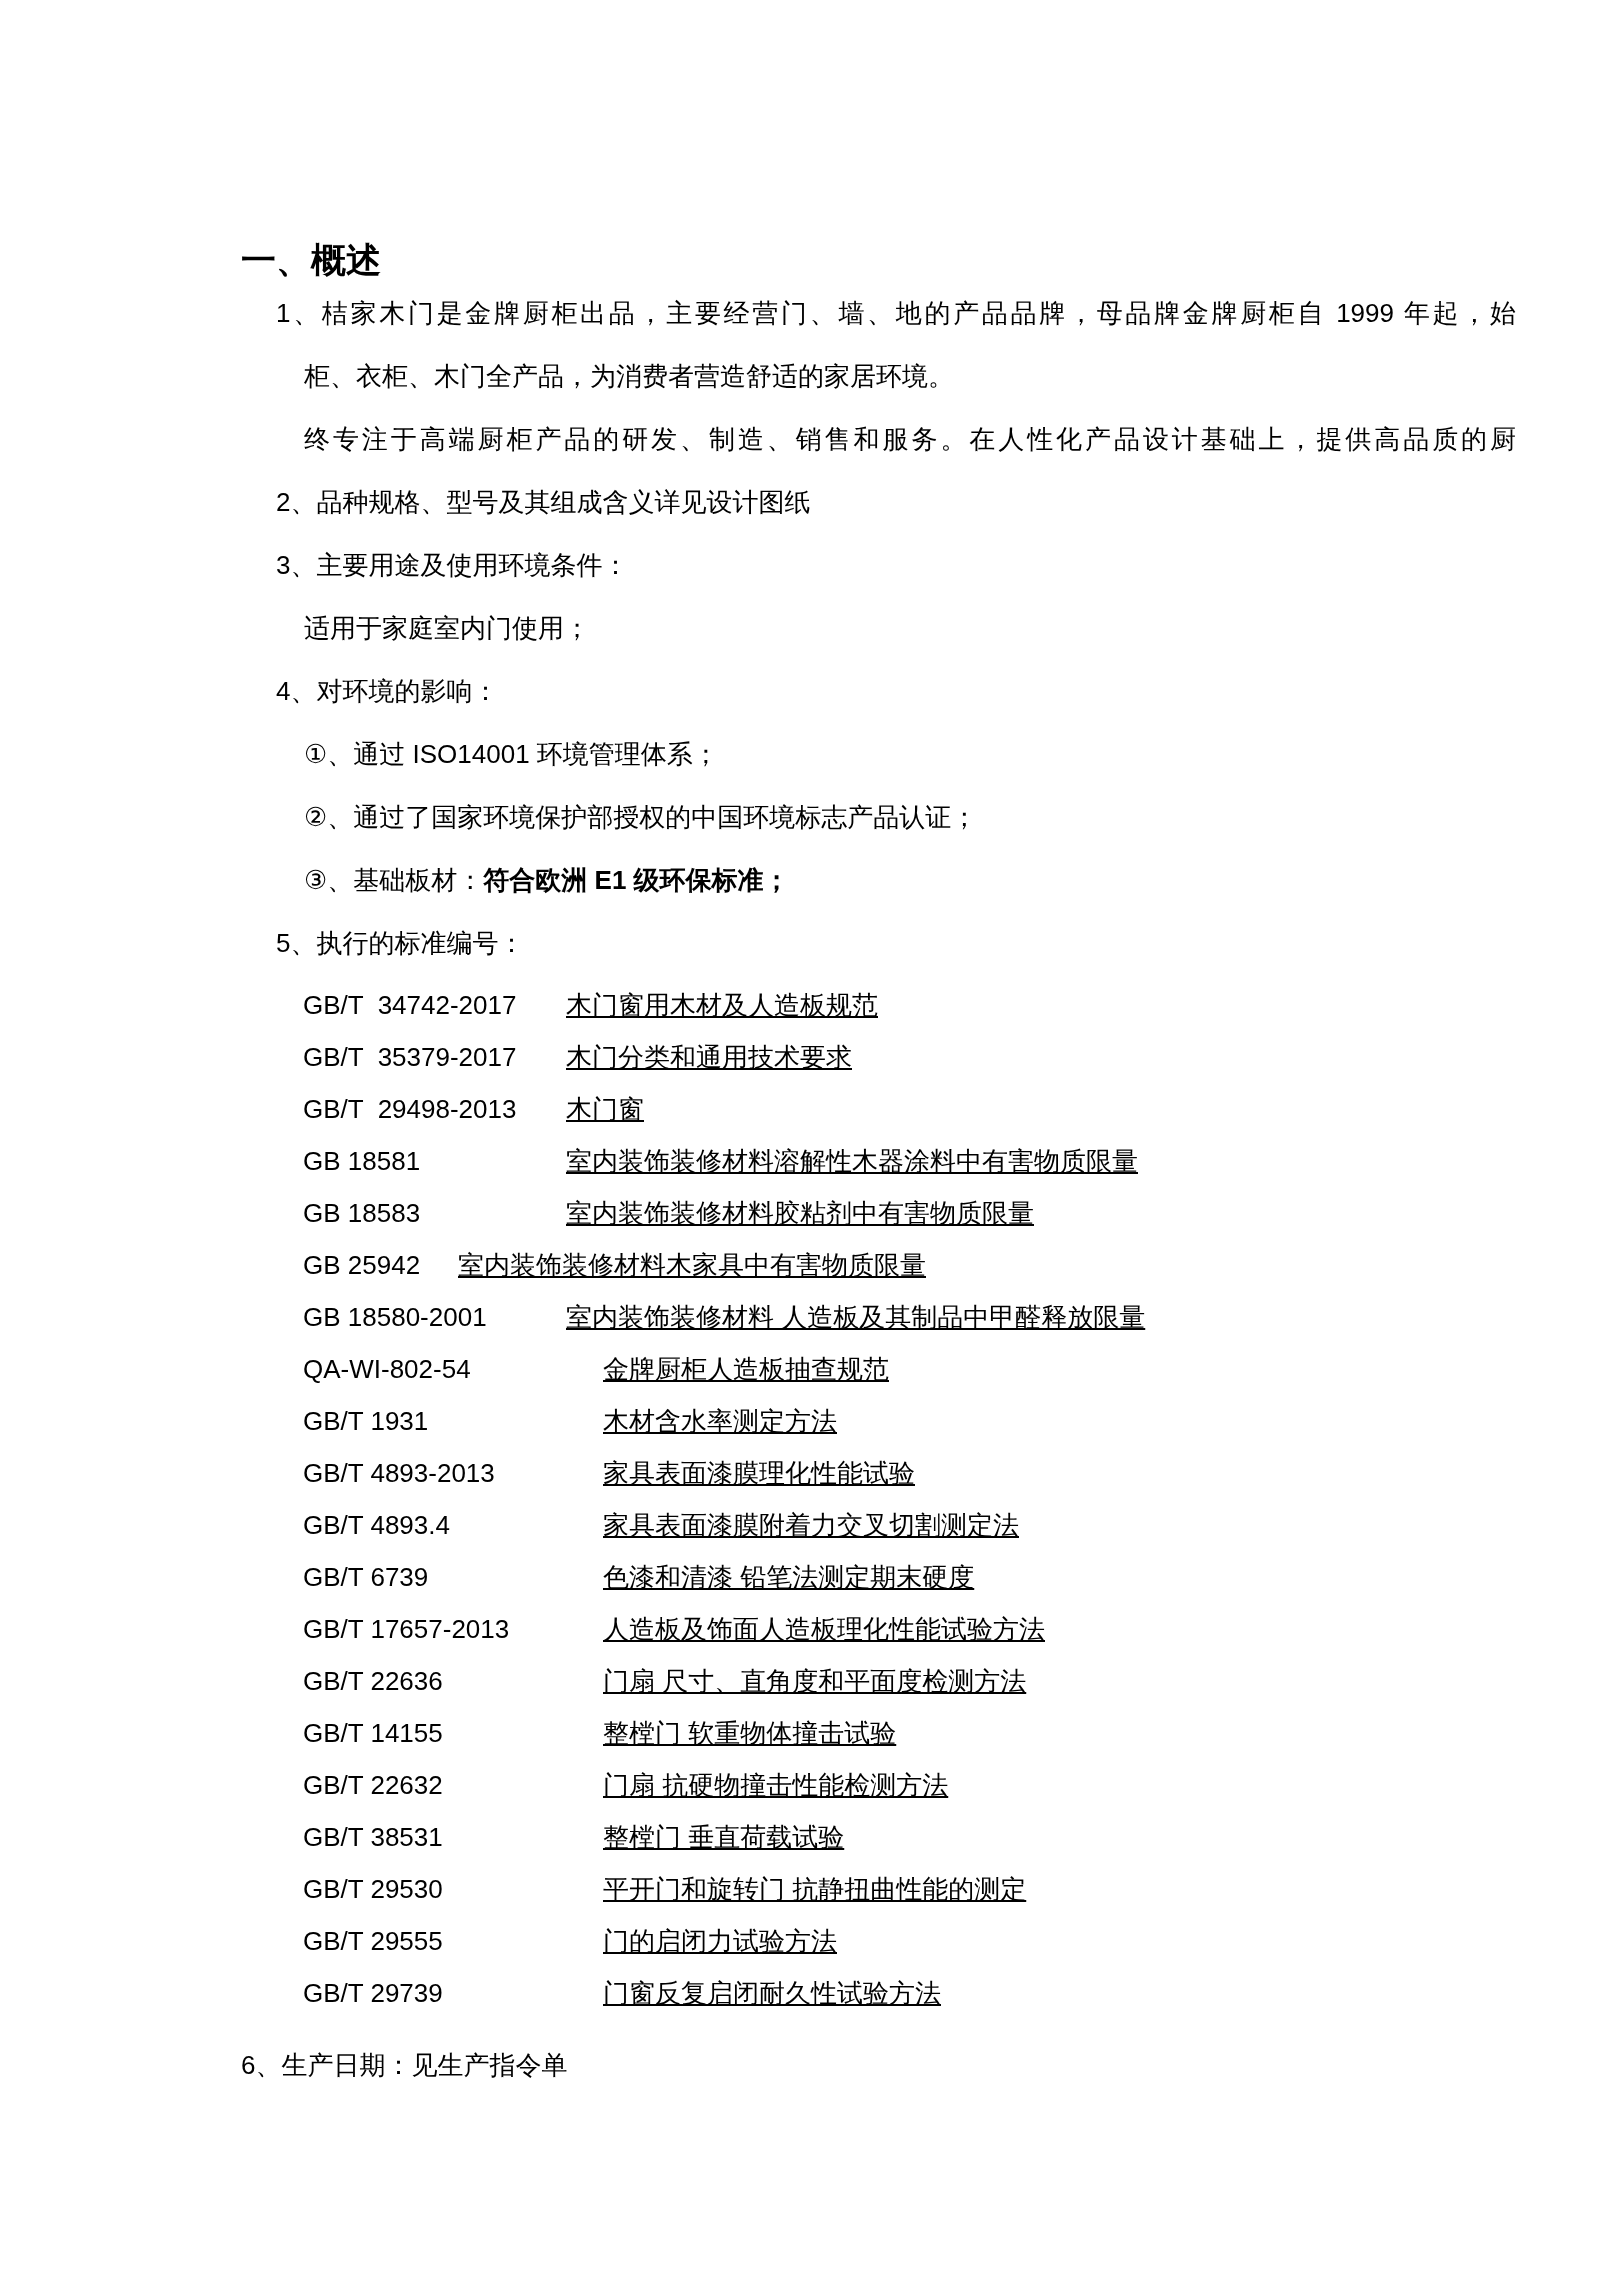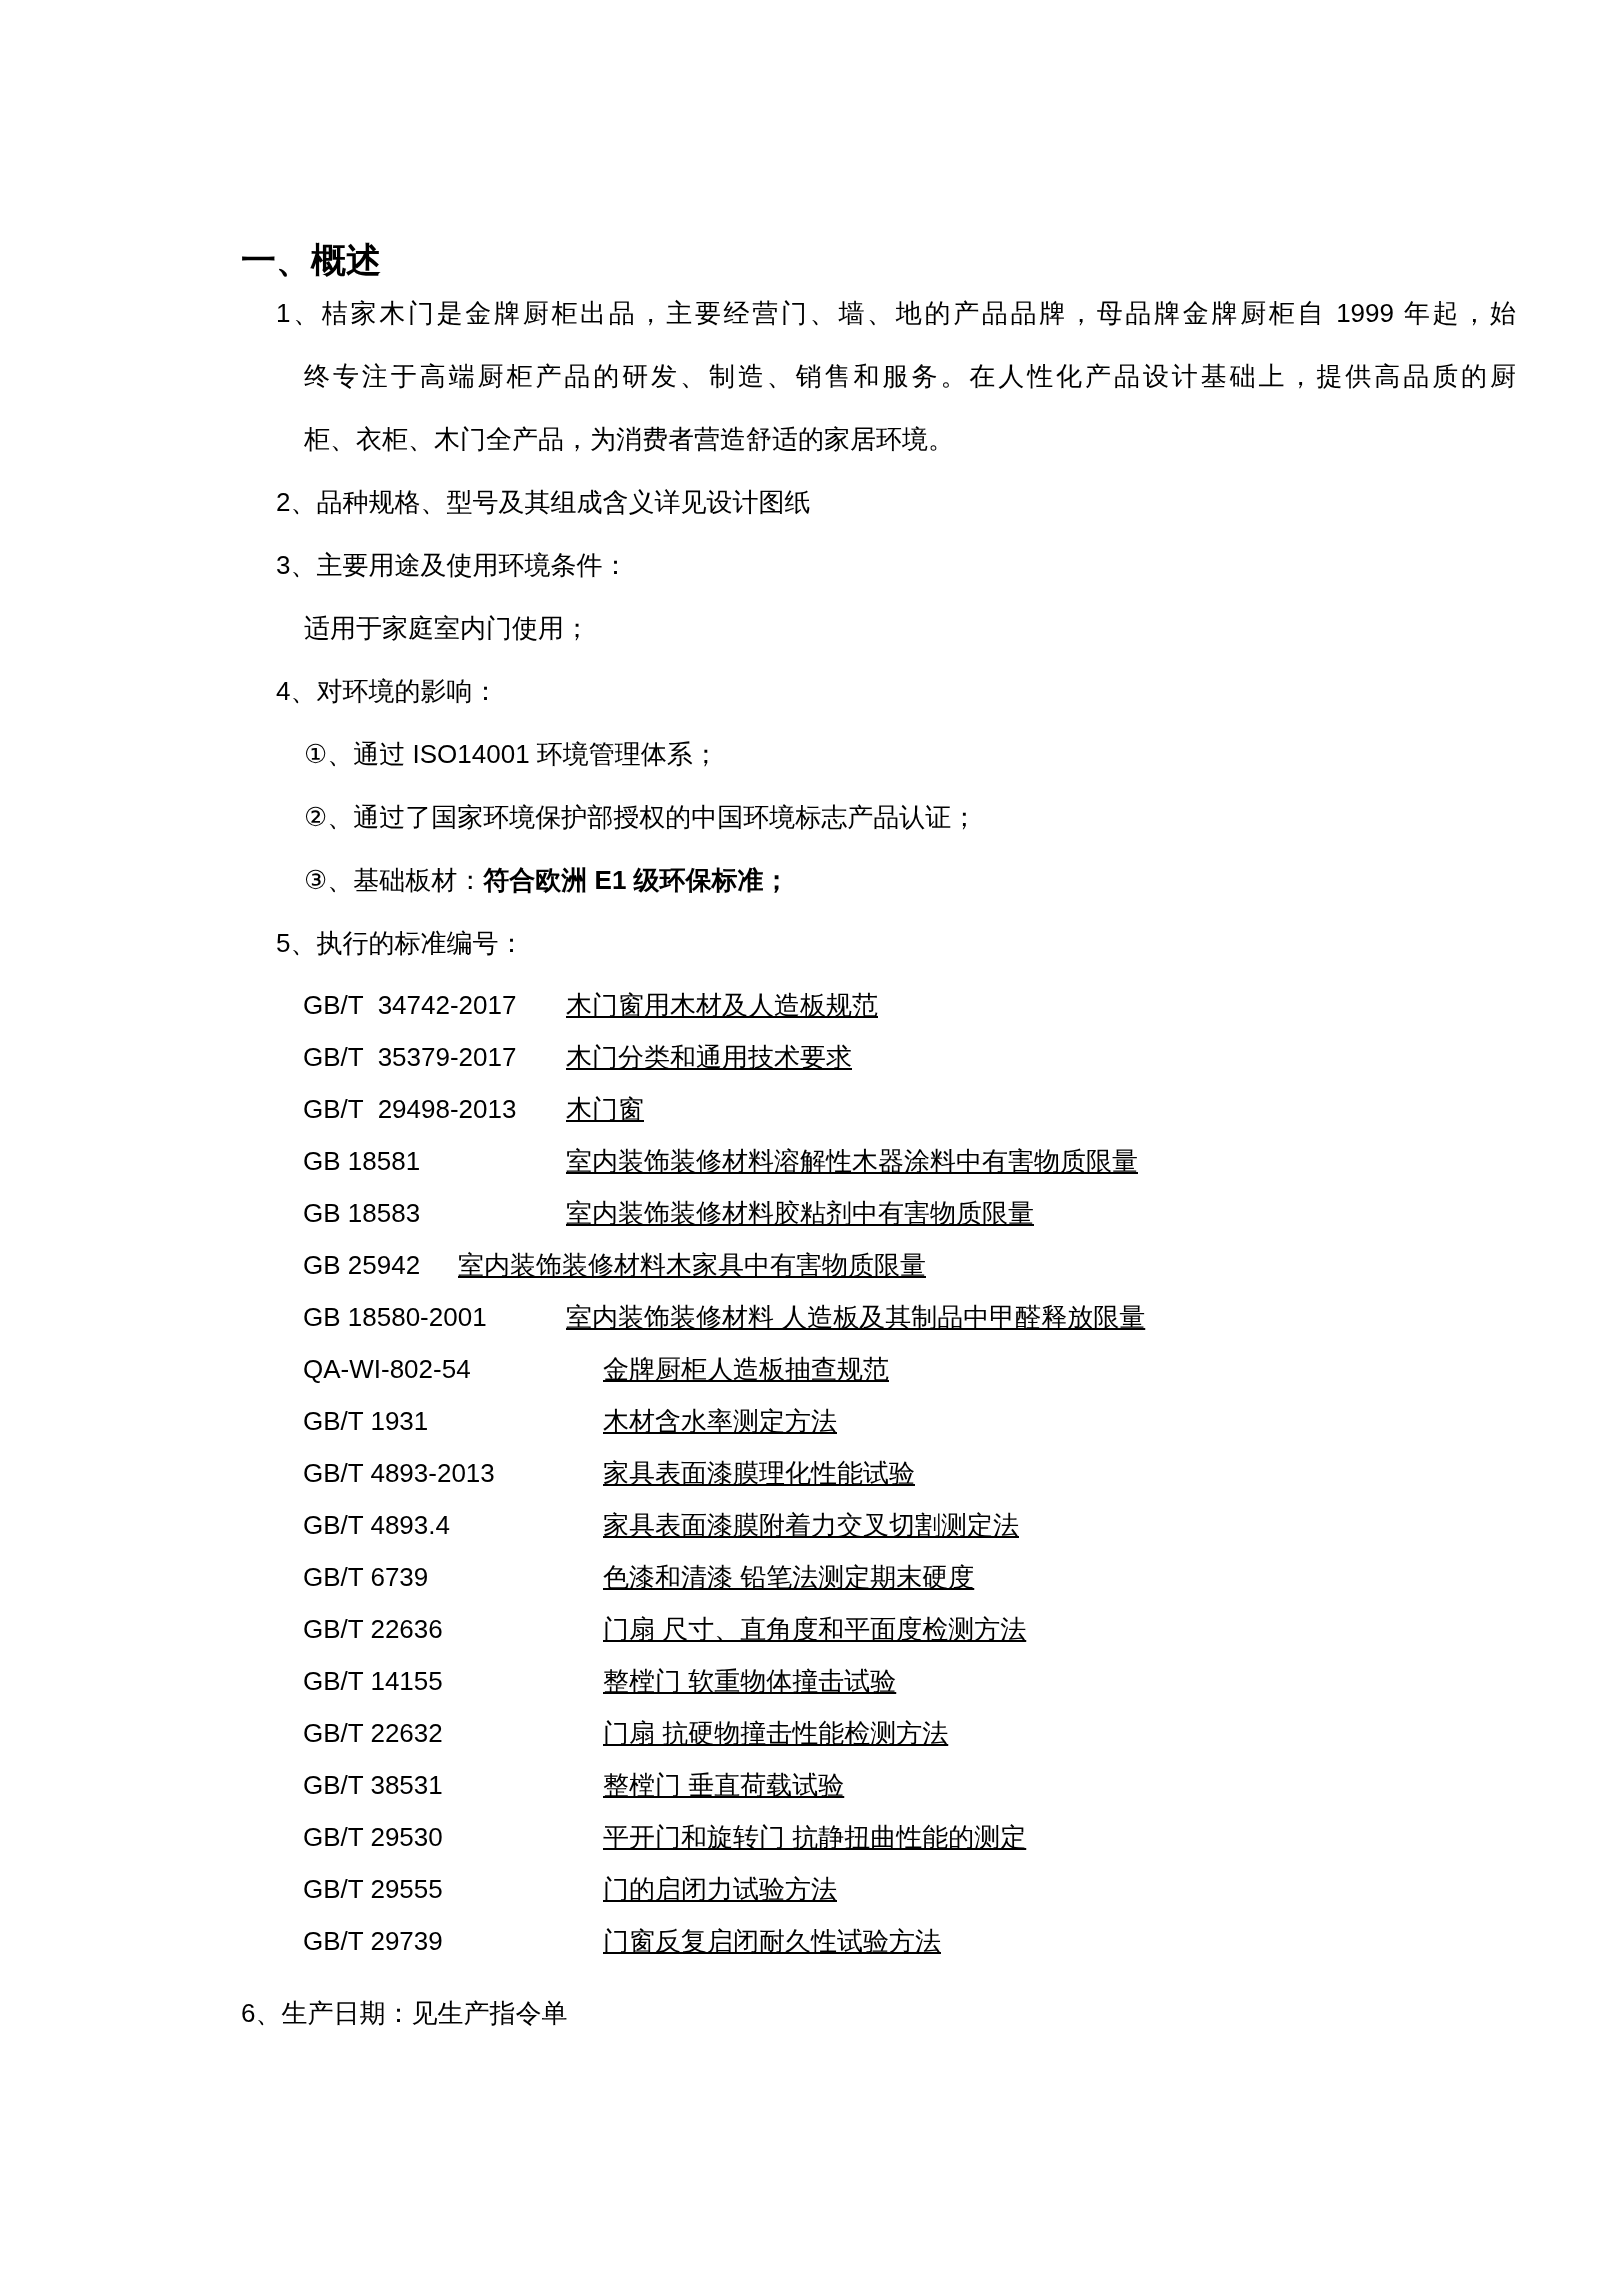--- a/index.html
+++ b/index.html
@@ -58,22 +58,22 @@
 </style>
 </head>
 <body>
 
 <div class="page">
 
   <div class="heading">一、概述</div>
 
   <div class="para">
     <div class="line l1 just">1、桔家木门是金牌厨柜出品，主要经营门、墙、地的产品品牌，母品牌金牌厨柜自 1999 年起，始</div>
+    <div class="line l2">柜、衣柜、木门全产品，为消费者营造舒适的家居环境。</div>
     <div class="line l2 just">终专注于高端厨柜产品的研发、制造、销售和服务。在人性化产品设计基础上，提供高品质的厨</div>
-    <div class="line l2">柜、衣柜、木门全产品，为消费者营造舒适的家居环境。</div>
 
     <div class="line l1">2、品种规格、型号及其组成含义详见设计图纸</div>
 
     <div class="line l1">3、主要用途及使用环境条件：</div>
     <div class="line l2">适用于家庭室内门使用；</div>
 
     <div class="line l1">4、对环境的影响：</div>
     <div class="line l2">①、通过 ISO14001 环境管理体系；</div>
     <div class="line l2">②、通过了国家环境保护部授权的中国环境标志产品认证；</div>
     <div class="line l2"><span>③、基础板材：</span><b>符合欧洲 E1 级环保标准；</b></div>
@@ -87,20 +87,21 @@
     <div class="srow"><span class="code tab2">GB/T  29498-2013</span><span class="sname">木门窗</span></div>
     <div class="srow"><span class="code tab2">GB 18581</span><span class="sname">室内装饰装修材料溶解性木器涂料中有害物质限量</span></div>
     <div class="srow"><span class="code tab2">GB 18583</span><span class="sname">室内装饰装修材料胶粘剂中有害物质限量</span></div>
     <div class="srow"><span class="code tab1">GB 25942</span><span class="sname">室内装饰装修材料木家具中有害物质限量</span></div>
     <div class="srow"><span class="code tab2">GB 18580-2001</span><span class="sname">室内装饰装修材料 人造板及其制品中甲醛释放限量</span></div>
     <div class="srow"><span class="code tab3">QA-WI-802-54</span><span class="sname">金牌厨柜人造板抽查规范</span></div>
     <div class="srow"><span class="code tab3">GB/T 1931</span><span class="sname">木材含水率测定方法</span></div>
     <div class="srow"><span class="code tab3">GB/T 4893-2013</span><span class="sname">家具表面漆膜理化性能试验</span></div>
     <div class="srow"><span class="code tab3">GB/T 4893.4</span><span class="sname">家具表面漆膜附着力交叉切割测定法</span></div>
     <div class="srow"><span class="code tab3">GB/T 6739</span><span class="sname">色漆和清漆 铅笔法测定期末硬度</span></div>
+    <div class="srow"><span class="code tab3">GB/T 17657-2013</span><span class="sname">人造板及饰面人造板理化性能试验方法</span></div>
     <div class="srow"><span class="code tab3">GB/T 22636</span><span class="sname">门扇 尺寸、直角度和平面度检测方法</span></div>
     <div class="srow"><span class="code tab3">GB/T 14155</span><span class="sname">整樘门 软重物体撞击试验</span></div>
     <div class="srow"><span class="code tab3">GB/T 22632</span><span class="sname">门扇 抗硬物撞击性能检测方法</span></div>
     <div class="srow"><span class="code tab3">GB/T 38531</span><span class="sname">整樘门 垂直荷载试验</span></div>
     <div class="srow"><span class="code tab3">GB/T 29530</span><span class="sname">平开门和旋转门 抗静扭曲性能的测定</span></div>
     <div class="srow"><span class="code tab3">GB/T 29555</span><span class="sname">门的启闭力试验方法</span></div>
     <div class="srow"><span class="code tab3">GB/T 29739</span><span class="sname">门窗反复启闭耐久性试验方法</span></div>
   </div>
 
   <div class="item6">6、生产日期：见生产指令单</div>

